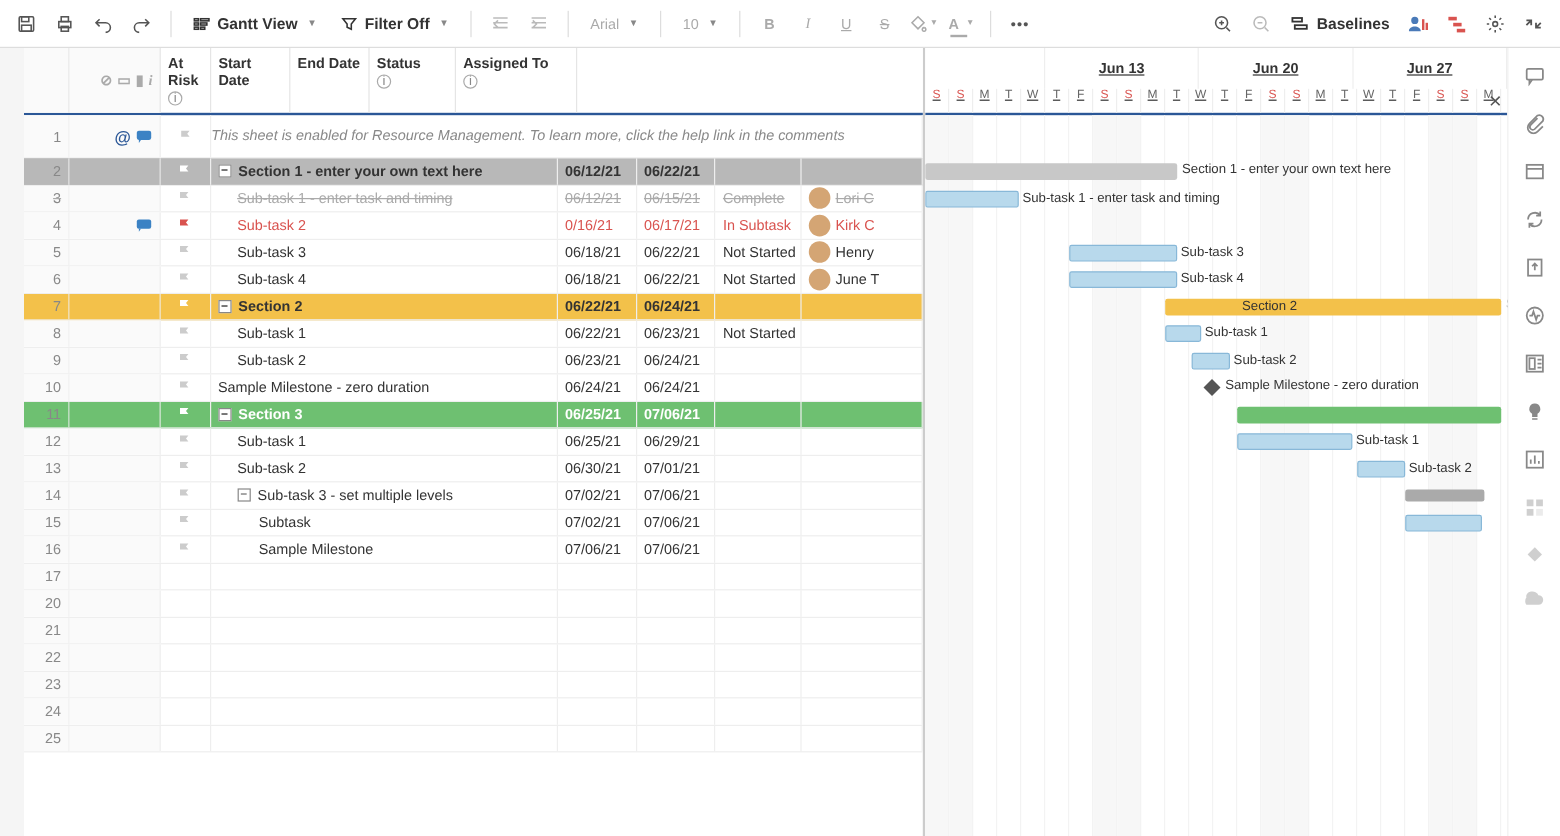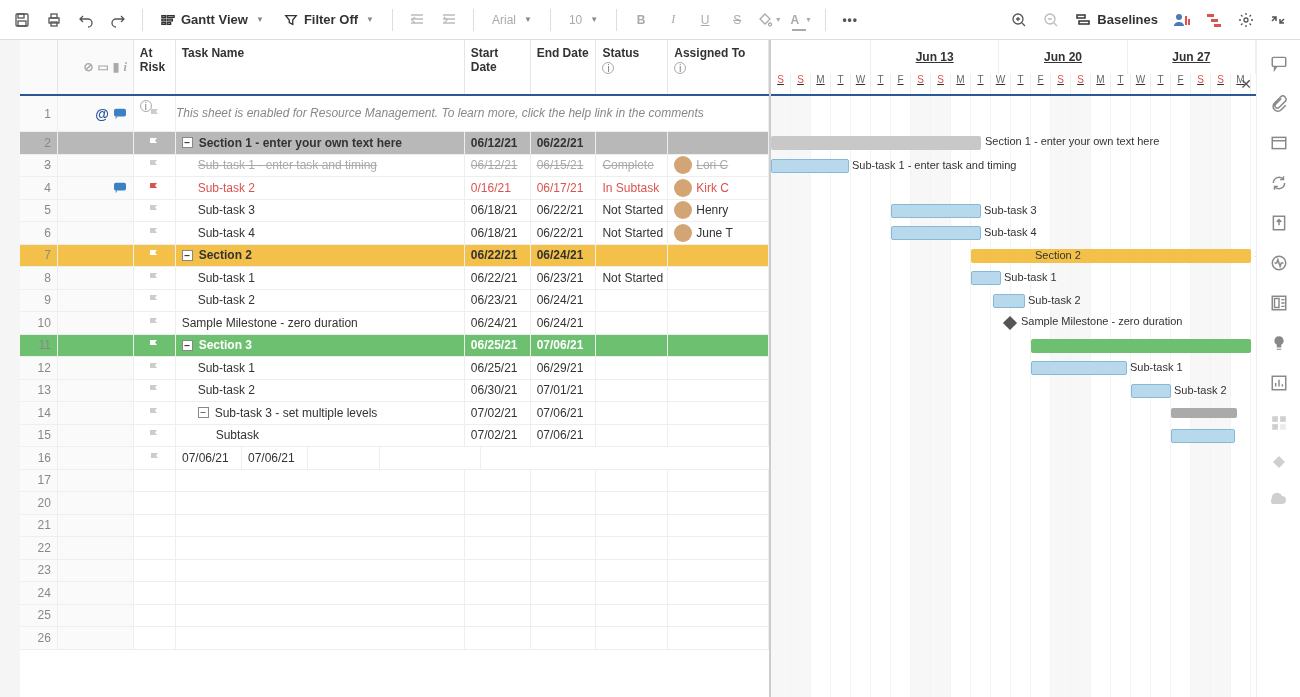--- a/index.html
+++ b/index.html
@@ -24,21 +24,21 @@
 
 .grid { display: flex; flex-direction: column; width: 751px; border-right: 2px solid #ccc; }
 .gantt { flex: 1; position: relative; overflow: hidden; }
 
 .header-row { display: flex; height: 56px; border-bottom: 2px solid #2b5797; background: #fff; font-size: 12px; font-weight: 700; color: #333; }
 .header-row .hc { border-right: 1px solid #e5e5e5; padding: 6px 6px; display: flex; flex-direction: column; justify-content: flex-start; }
 .info-icon { font-size: 11px; color: #888; border: 1px solid #aaa; border-radius: 50%; width: 12px; height: 12px; display: inline-flex; align-items: center; justify-content: center; margin-top: 2px; font-weight: normal; }
 
 .col-num { width: 38px; text-align: center; justify-content: flex-end !important; align-items: center; font-weight: 400; color: #888; background: #fafafa; }
 .col-icons { width: 76px; justify-content: flex-end !important; align-items: center; flex-direction: row !important; gap: 4px; color: #aaa; background: #fafafa; }
-.col-flag { width: 42px; align-items: flex-start; gap: 24px; }
+.col-flag { width: 42px; align-items: flex-start; }
 .col-task { width: 290px; }
 .col-start { width: 66px; }
 .col-end { width: 66px; }
 .col-status { width: 72px; }
 .col-assign { width: 101px; }
 
 .row { display: flex; height: 22.5px; border-bottom: 1px solid #eee; align-items: center; font-size: 12px; }
 .row .c { border-right: 1px solid #eee; height: 100%; display: flex; align-items: center; padding: 0 6px; overflow: hidden; white-space: nowrap; }
 .row .c.col-num { justify-content: center; color: #888; background: #fafafa; }
 .row .c.col-icons { background: #fafafa; justify-content: center; gap: 4px; }
@@ -240,23 +240,20 @@
     <div class="hc col-num"></div>
     <div class="hc col-icons">
       <span>⊘</span>
       <span>▭</span>
       <span>▮</span>
       <span style="font-family:serif;font-style:italic">i</span>
     </div>
     <div class="hc col-flag">
               <span>At Risk</span>
               <span class="info-icon">i</span>
-            </div>
-    <div class="hc col-task">
-              <span>Task Name</span>
             </div>
     <div class="hc col-start">
               <span>Start Date</span>
             </div>
     <div class="hc col-end">
               <span>End Date</span>
             </div>
     <div class="hc col-status">
               <span>Status</span>
               <span class="info-icon">i</span>
@@ -489,20 +486,21 @@
               <div class="c col-assign"></div>
             </div>
             <div class="row">
               <div class="c col-num">16</div>
               <div class="c col-icons"></div>
               <div class="c col-flag">
                 <svg width="12" height="12" viewBox="0 0 12 12" fill="currentColor">
                   <path d="M2 1v10M2 1h7l-2 2.5L9 6H2"></path>
                 </svg>
               </div>
+              <div class="c col-task indent2">Sample Milestone</div>
               <div class="c col-start">07/06/21</div>
               <div class="c col-end">07/06/21</div>
               <div class="c col-status"></div>
               <div class="c col-assign"></div>
             </div>
             <div class="row">
               <div class="c col-num">17</div>
               <div class="c col-icons"></div>
               <div class="c col-flag"></div>
               <div class="c col-task"></div>
@@ -556,30 +554,20 @@
               <div class="c col-icons"></div>
               <div class="c col-flag"></div>
               <div class="c col-task"></div>
               <div class="c col-start"></div>
               <div class="c col-end"></div>
               <div class="c col-status"></div>
               <div class="c col-assign"></div>
             </div>
             <div class="row">
               <div class="c col-num">25</div>
-              <div class="c col-icons"></div>
-              <div class="c col-flag"></div>
-              <div class="c col-task"></div>
-              <div class="c col-start"></div>
-              <div class="c col-end"></div>
-              <div class="c col-status"></div>
-              <div class="c col-assign"></div>
-            </div>
-            <div class="row">
-              <div class="c col-num">26</div>
               <div class="c col-icons"></div>
               <div class="c col-flag"></div>
               <div class="c col-task"></div>
               <div class="c col-start"></div>
               <div class="c col-end"></div>
               <div class="c col-status"></div>
               <div class="c col-assign"></div>
             </div>
           </div>
 </div>

